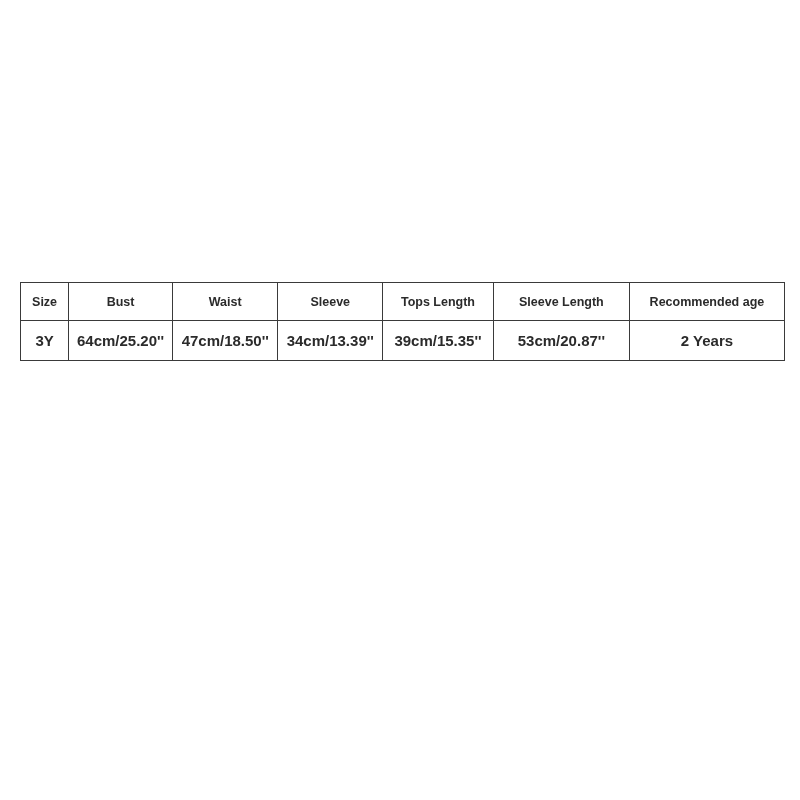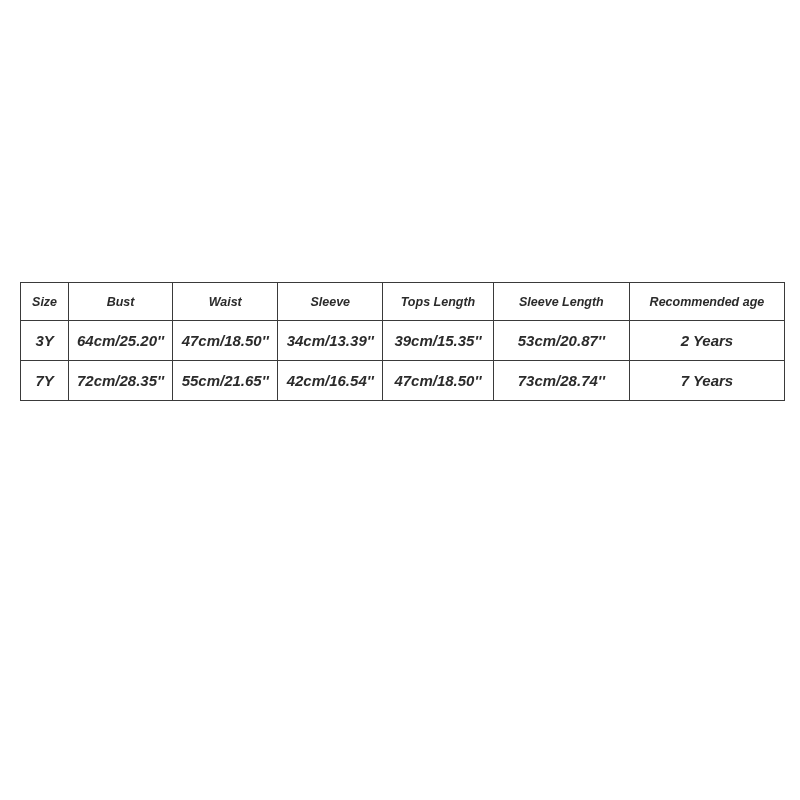--- a/index.html
+++ b/index.html
@@ -9,21 +9,20 @@
     width: 800px;
     height: 800px;
     font-family: "Liberation Sans", sans-serif;
   }
   .page {
     position: relative;
     width: 800px;
     height: 800px;
     background: #ffffff;
     overflow: hidden;
-    font-style: italic;
   }
   .size-chart-wrap {
     position: absolute;
     left: 20px;
     top: 282px;
     width: 765px;
   }
   table.size-chart {
     width: 100%;
     border-collapse: collapse;
@@ -87,25 +86,16 @@
       <tbody>
         <tr>
           <td>3Y</td>
           <td>64cm/25.20''</td>
           <td>47cm/18.50''</td>
           <td>34cm/13.39''</td>
           <td>39cm/15.35''</td>
           <td>53cm/20.87''</td>
           <td>2 Years</td>
         </tr>
-        <tr>
-          <td>7Y</td>
-          <td>72cm/28.35''</td>
-          <td>55cm/21.65''</td>
-          <td>42cm/16.54''</td>
-          <td>47cm/18.50''</td>
-          <td>73cm/28.74''</td>
-          <td>7 Years</td>
-        </tr>
       </tbody>
     </table>
   </div>
 </div>
 
 </body></html>

